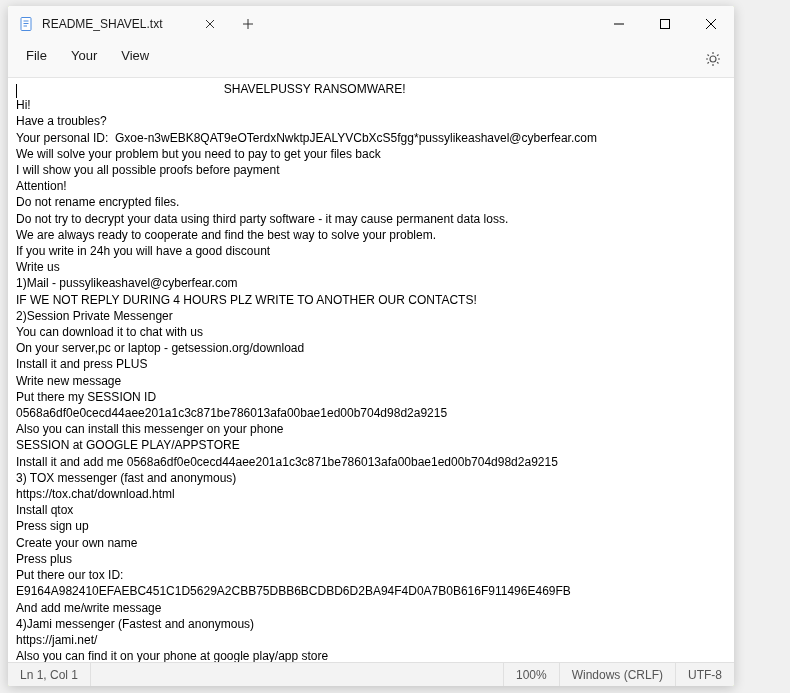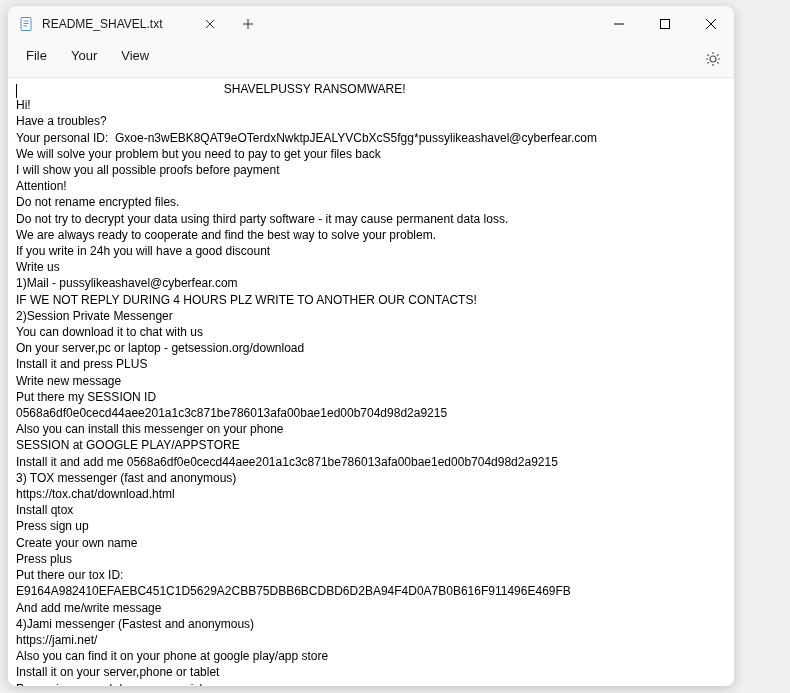--- a/index.html
+++ b/index.html
@@ -15,21 +15,21 @@
       position: relative;
       overflow: hidden;
     }
     .window {
       position: absolute;
       left: 8px;
       top: 6px;
       width: 726px;
       height: 680px;
       background: #bef264;
-      border-radius: 8px;
+      border-radius: 1px;
       box-shadow: 0 2px 12px rgba(0,0,0,0.2);
       display: flex;
       flex-direction: column;
       overflow: hidden;
     }
     .titlebar {
       height: 38px;
       background: #f9f9f9;
       display: flex;
       align-items: flex-start;
@@ -271,14 +271,23 @@
 E9164A982410EFAEBC451C1D5629A2CBB75DBB6BCDBD6D2BA94F4D0A7B0B616F911496E469FB
 And add me/write message
 4)Jami messenger (Fastest and anonymous)
 https://jami.net/
 Also you can find it on your phone at google play/app store
 Install it on your server,phone or tablet
 Press sign up and do your own nickname
 And add me/write message - Decryptionguy (use search)</span></pre>
   </div>
 
+  <div class="statusbar">
+    <div class="status-cell first">Ln 1, Col 1</div>
+    <div class="status-spacer"></div>
+    <div class="status-right">
+      <div class="status-cell">100%</div>
+      <div class="status-cell">Windows (CRLF)</div>
+      <div class="status-cell">UTF-8</div>
+    </div>
+  </div>
 
 </div>
 
 </body></html>

